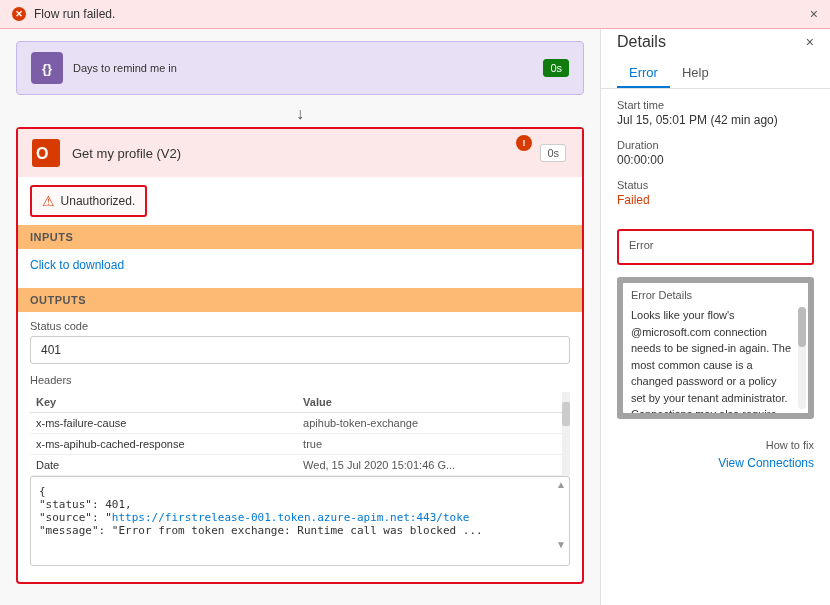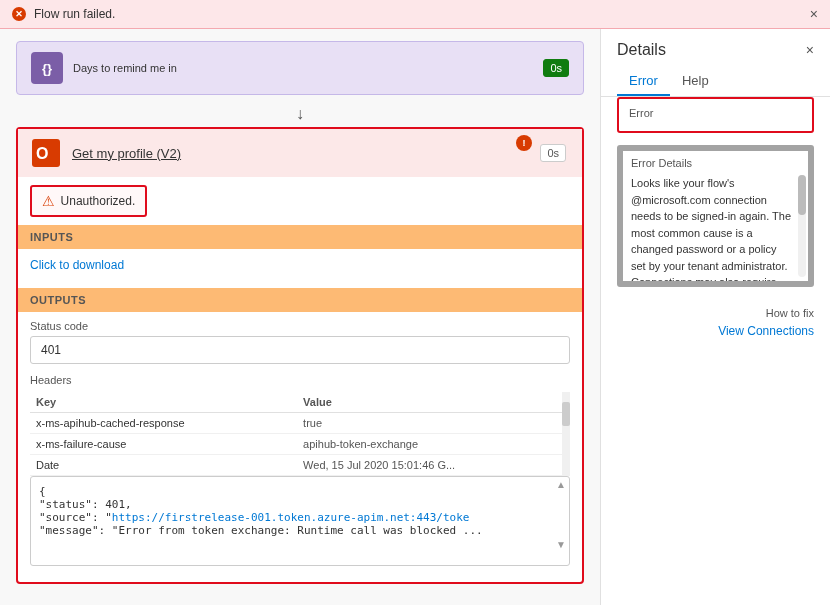--- a/index.html
+++ b/index.html
@@ -102,21 +102,21 @@
       display: flex;
       align-items: center;
       gap: 10px;
       position: relative;
     }
     .office-icon {
       width: 32px; height: 32px;
       display: flex; align-items: center; justify-content: center;
       flex-shrink: 0;
     }
-    .profile-title { flex: 1; font-size: 13px; color: #333; font-weight: 500; text-decoration: underline; }
+    .profile-title { flex: 1; font-size: 13px; color: #333; font-weight: 500; }
     .error-badge {
       position: absolute;
       top: 6px; right: 50px;
       background: #d83b01;
       border-radius: 50%;
       width: 16px; height: 16px;
       display: flex; align-items: center; justify-content: center;
       color: white; font-size: 9px; font-weight: bold;
     }
     .time-badge-right {
@@ -224,21 +224,21 @@
     
     .right-panel {
       width: 230px;
       border-left: 1px solid #e0e0e0;
       background: #fff;
       overflow-y: auto;
       padding: 0;
       flex-shrink: 0;
     }
     .right-panel-header {
-      padding: 12px 16px 0;
+      padding: 4px 16px 0;
       display: flex;
       align-items: center;
       justify-content: space-between;
     }
     .details-title {
       font-size: 16px;
       font-weight: 300;
       color: #333;
     }
     .panel-close {
@@ -474,26 +474,26 @@
           <div class="table-scroll-wrap" style="position:relative;">
             <table class="headers-table">
               <thead>
                 <tr>
                   <th>Key</th>
                   <th>Value</th>
                 </tr>
               </thead>
               <tbody id="headers-tbody">
               <tr>
+                    <td>x-ms-failure-cause</td>
+                    <td class="value-col">apihub-token-exchange</td>
+                  </tr>
+                  <tr>
                     <td>x-ms-apihub-cached-response</td>
                     <td class="value-col">true</td>
-                  </tr>
-                  <tr>
-                    <td>x-ms-failure-cause</td>
-                    <td class="value-col">apihub-token-exchange</td>
                   </tr>
                   <tr>
                     <td>Date</td>
                     <td class="value-col">Wed, 15 Jul 2020 15:01:46 G...</td>
                   </tr>
                 </tbody>
             </table>
             <div class="mini-scrollbar">
               <div class="mini-scrollbar-thumb"></div>
             </div>
@@ -522,20 +522,34 @@
     <div class="right-panel-header">
       <span class="details-title">Details</span>
       <span class="panel-close">×</span>
     </div>
 
     <div class="tabs-row">
       <div class="tab active">Error</div>
       <div class="tab">Help</div>
     </div>
 
+    <div class="detail-section">
+      <div class="detail-row">
+        <div class="detail-key">Start time</div>
+        <div class="detail-val">Jul 15, 05:01 PM (42 min ago)</div>
+      </div>
+      <div class="detail-row">
+        <div class="detail-key">Duration</div>
+        <div class="detail-val">00:00:00</div>
+      </div>
+      <div class="detail-row">
+        <div class="detail-key">Status</div>
+        <div class="status-failed">Failed</div>
+      </div>
+    </div>
 
     <div class="error-box">
       <div class="error-box-title">Error</div>
     </div>
 
     <div class="error-details-box">
       <div class="error-details-title">Error Details</div>
       <div style="position:relative;">
         <div class="error-details-content" style="padding-right:16px;">Looks like your flow's @microsoft.com connection needs to be signed-in again. The most common cause is a changed password or a policy set by your tenant administrator. Connections may also require reauthentication. if multi-factor authentication has been recently</div>
         <div class="error-details-scrollbar">

